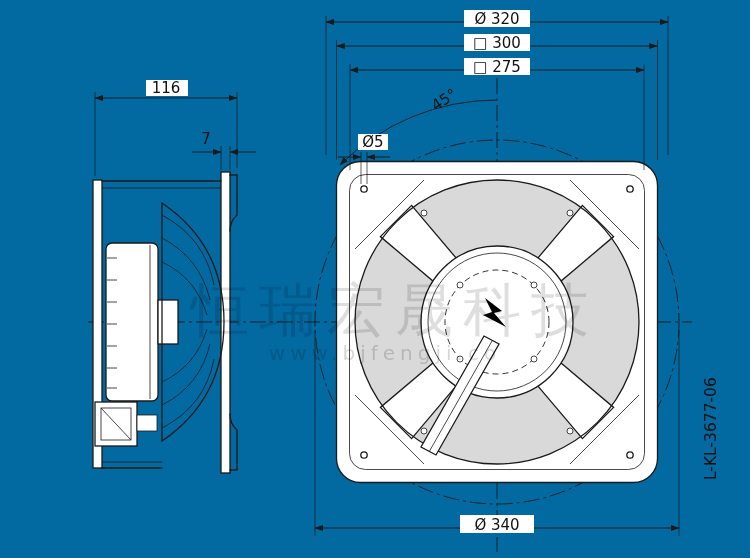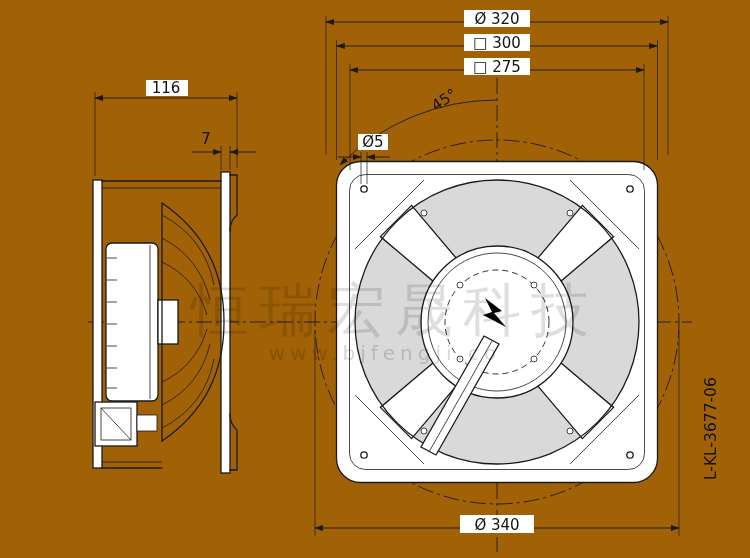--- a/index.html
+++ b/index.html
@@ -1,16 +1,16 @@
 <!DOCTYPE html>
 <html><head>
 <meta charset="utf-8">
 <style>
   html,body{margin:0;padding:0;background:#fff;}
-  #stage{position:relative;width:750px;height:558px;background:#a16207;overflow:hidden;
+  #stage{position:relative;width:750px;height:558px;background:#0369a1;overflow:hidden;
          font-family:"DejaVu Sans","Liberation Sans",sans-serif;}
   svg{position:absolute;left:0;top:0;}
   .ln{stroke:#1a1a1a;stroke-width:1.3;fill:none;stroke-linecap:round;}
   .thin{stroke:#1a1a1a;stroke-width:0.8;fill:none;}
   .cl{stroke:#1a1a1a;stroke-width:0.9;fill:none;stroke-dasharray:16 4 3 4;}
   .dash{stroke:#1a1a1a;stroke-width:0.9;fill:none;stroke-dasharray:6 4;}
   .dim{stroke:#1a1a1a;stroke-width:0.9;fill:none;}
   .ext{stroke:#1a1a1a;stroke-width:0.7;fill:none;}
   .lbl{font-size:15px;fill:#111;}
   .lblbg{fill:#ffffff;}

